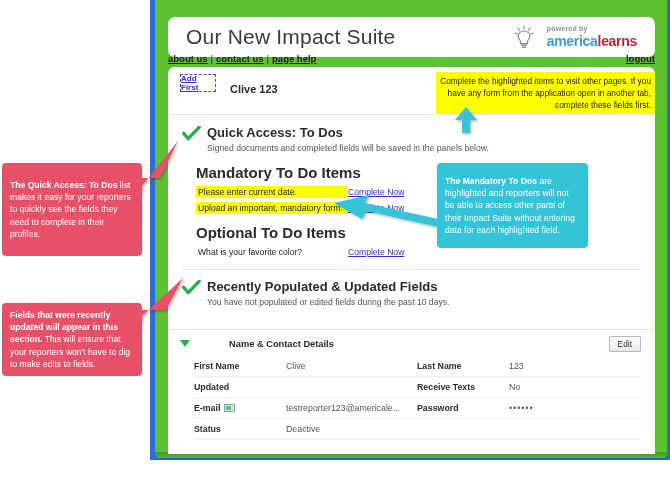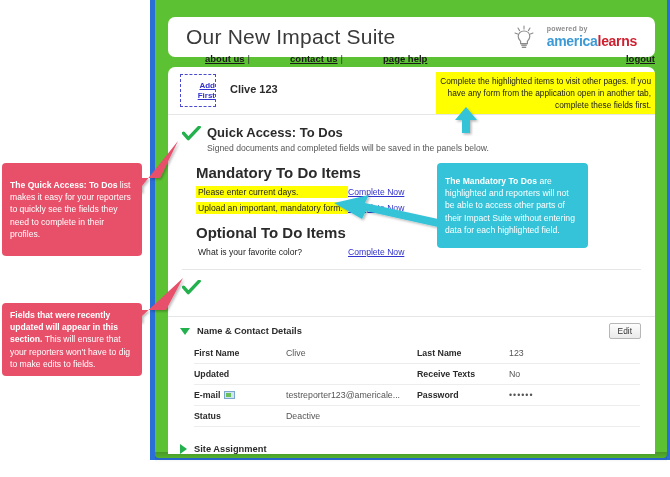--- a/index.html
+++ b/index.html
@@ -52,45 +52,45 @@
   .logo-am { color: #3c9ad6; }
   .logo-le { color: #cf2030; }
 
   
   .navstrip {
     position: absolute; left: 168px; top: 51px;
     width: 487px; height: 14px;
     display: flex; align-items: center; justify-content: space-between;
   }
   .navlinks { font-size: 9.5px; color: #1a1a1a; font-weight: bold; }
-  .navlinks a { color: #1a1a1a; text-decoration: underline; margin-left: 37px; }
+  .navlinks a { color: #1a1a1a; text-decoration: underline; }
   .navsep { padding: 0 3px; font-weight: normal; color: #333; }
   .logout { font-size: 9.5px; color: #1a1a1a; text-decoration: underline; font-weight: bold;}
 
   
   .card {
     position: absolute; left: 168px; top: 67px;
     width: 487px; height: 387px;
     background: #ffffff;
     border-radius: 7px 7px 0 0;
     overflow: hidden;
   }
 
   
   .profile-row {
     position: relative; height: 48px;
     border-bottom: 1px solid #e6e6e6;
     padding: 7px 0 0 12px;
     display: flex; align-items: flex-start;
   }
   .addphoto {
-    width: 36px; height: 33px;
+    width: 36px; height: 18px;
     border: 1px dashed #4a4ad0;
     display: flex; flex-direction: column;
-    align-items: flex-end; justify-content: center;
+    align-items: flex-start; justify-content: center;
     line-height: 1.15;
   }
   .addphoto span {
     font-size: 8px; color: #3232cc; text-decoration: underline; font-weight: bold;
   }
   .uname {
     margin-left: 14px; margin-top: 9px;
     font-size: 11px; font-weight: bold; color: #2b2b2b; text-align: right;
   }
   .yellow-note {
@@ -123,21 +123,21 @@
   .todo-link { font-size: 8.6px; color: #3232cc; text-decoration: underline; }
 
   .divider { height: 1px; background: #e6e6e6; margin: 11px 0 0 0; }
 
   
   .recent { padding: 9px 14px 9px 14px; }
 
   
   .section-head {
     display: flex; align-items: center;
-    padding: 9px 27px 0 12px; position: relative;
+    padding: 9px 27px 0 12px; position: relative; gap: 32px;
   }
   .tri-down {
     width: 0; height: 0; flex: none;
     border-left: 5px solid transparent; border-right: 5px solid transparent;
     border-top: 7px solid #22b14c; margin-right: 7px;
   }
   .tri-right {
     width: 0; height: 0; flex: none;
     border-top: 5px solid transparent; border-bottom: 5px solid transparent;
     border-left: 7px solid #22b14c; margin-right: 7px;
@@ -253,21 +253,21 @@
         </span>
         <div>
           <div class="panel-h-title">Quick Access: To Dos</div>
           <div class="panel-h-sub">Signed documents and completed fields will be saved in the panels below.</div>
         </div>
       </div>
 
       <div class="sec-label">Mandatory To Do Items</div>
 
       <div class="todo-row">
-        <span class="todo-text hl">Please enter current days.</span>
+        <span class="todo-text hl">Please enter current date.</span>
         <a href="#" class="todo-link">Complete Now</a>
       </div>
       <div class="todo-row">
         <span class="todo-text hl">Upload an important, mandatory form.</span>
         <a href="#" class="todo-link">Complete Now</a>
       </div>
 
       <div class="sec-label">Optional To Do Items</div>
 
       <div class="todo-row">
@@ -278,20 +278,24 @@
       <div class="divider"></div>
     </div>
 
     <div class="recent">
       <div class="panel-head">
         <span class="chk">
           <svg width="19" height="16" viewBox="0 0 19 16">
             <path d="M1.5 7.2 L6.3 12.6 L17.2 1.2" stroke="#22b14c" stroke-width="3.4" fill="none" stroke-linecap="round" stroke-linejoin="round"></path>
           </svg>
         </span>
+        <div>
+          <div class="panel-h-title">Recently Populated &amp; Updated Fields</div>
+          <div class="panel-h-sub">You have not populated or edited fields during the past 10 days.</div>
+        </div>
       </div>
     </div>
     <div class="divider"></div>
 
     <div class="section-head">
       <span class="tri-down"></span>
       <span class="section-title">Name &amp; Contact Details</span>
       <span class="edit-btn">Edit</span>
     </div>
 

